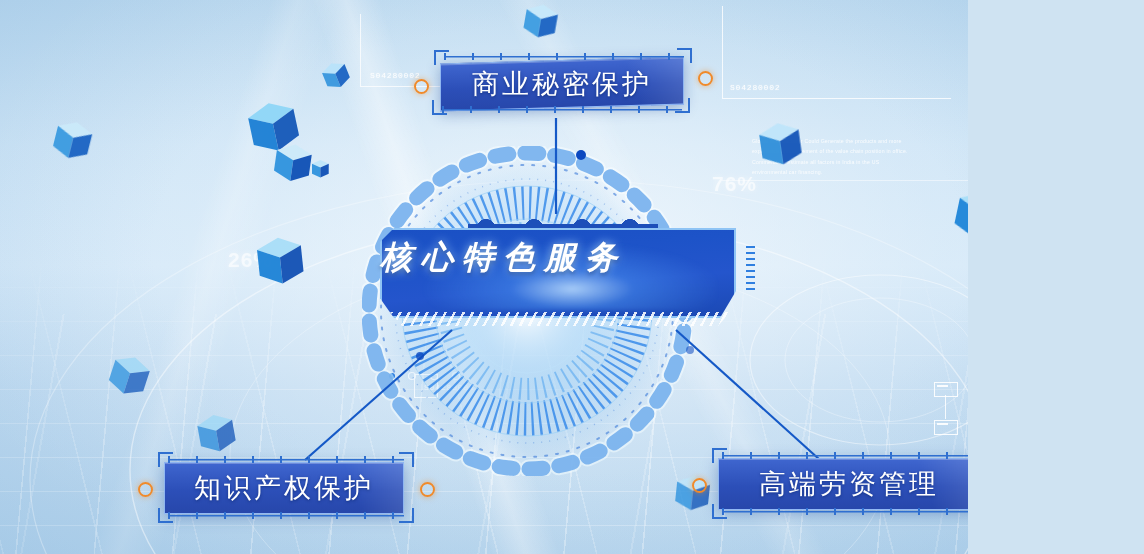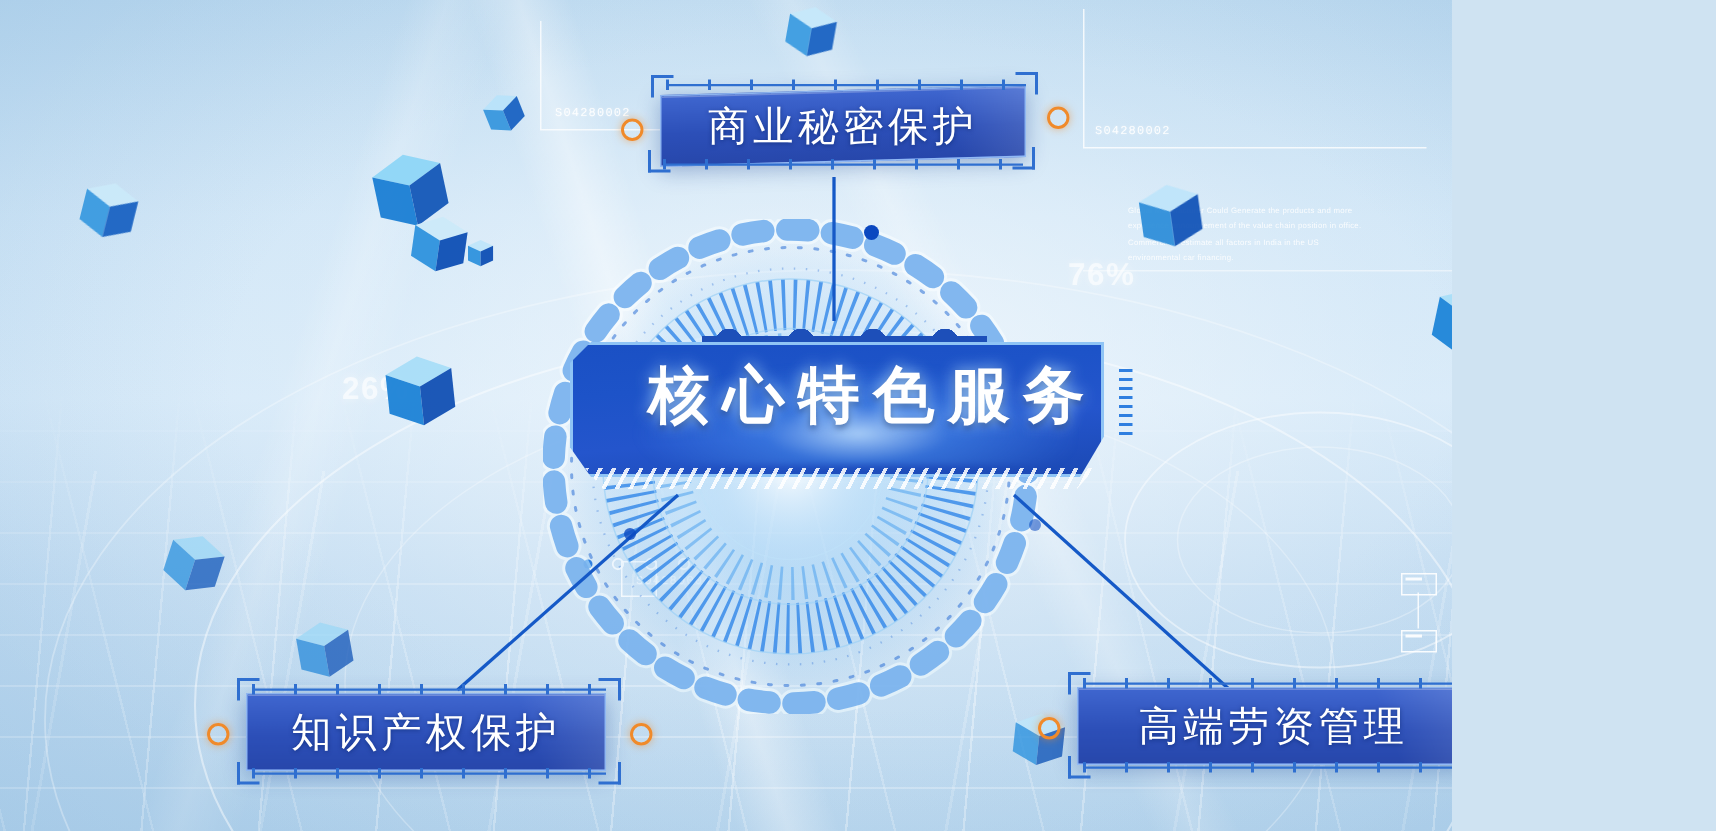--- a/index.html
+++ b/index.html
@@ -118,23 +118,24 @@
     border:2px solid #8fc4f5;
     clip-path:polygon(14px 0,100% 0,100% 70%,calc(100% - 16px) 100%,14px 100%,0 78%,0 14px);
     box-shadow:0 0 24px rgba(40,110,220,.7);
   }
   .bn-glow{
     position:absolute;left:40px;top:26px;width:300px;height:70px;
     background:radial-gradient(ellipse at 52% 70%, rgba(190,225,255,.85) 0%, rgba(90,170,255,.35) 28%, rgba(40,110,220,0) 68%);
     filter:blur(2px);
   }
   .bn-title{
-    position:absolute;left:4px;top:22px;width:352px;text-align:right;
-    color:#fff;font-size:41px;font-weight:700;letter-spacing:9px;
+    position:absolute;left:4px;top:22px;width:352px;text-align:left;
+    color:#fff;font-size:32px;font-weight:700;letter-spacing:9px;
     text-shadow:0 0 10px rgba(170,215,255,.95),0 2px 4px rgba(0,25,80,.6);
+    font-style:italic;
   }
   .bn-sub{
     position:absolute;left:4px;top:74px;width:352px;text-align:center;
     color:#eaf4ff;font-size:11.5px;font-weight:700;letter-spacing:2.6px;
     text-shadow:0 0 7px rgba(150,205,255,.9);
   }
   .bn-hatch{
     position:absolute;left:14px;top:98px;width:340px;height:14px;
     background:repeating-linear-gradient(118deg, rgba(255,255,255,.92) 0 2.5px, rgba(90,170,240,0) 2.5px 8px);
     clip-path:polygon(0 0,100% 0,calc(100% - 12px) 100%,12px 100%);

